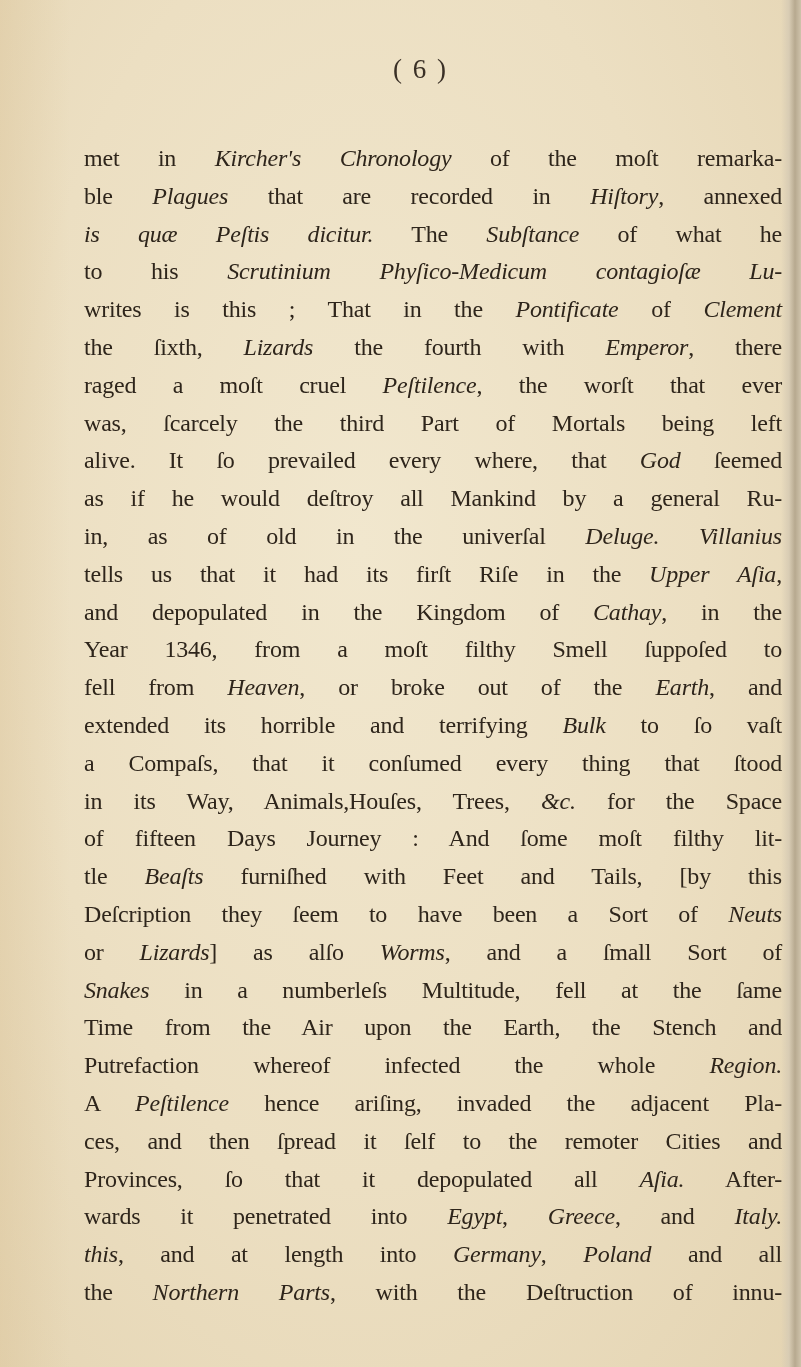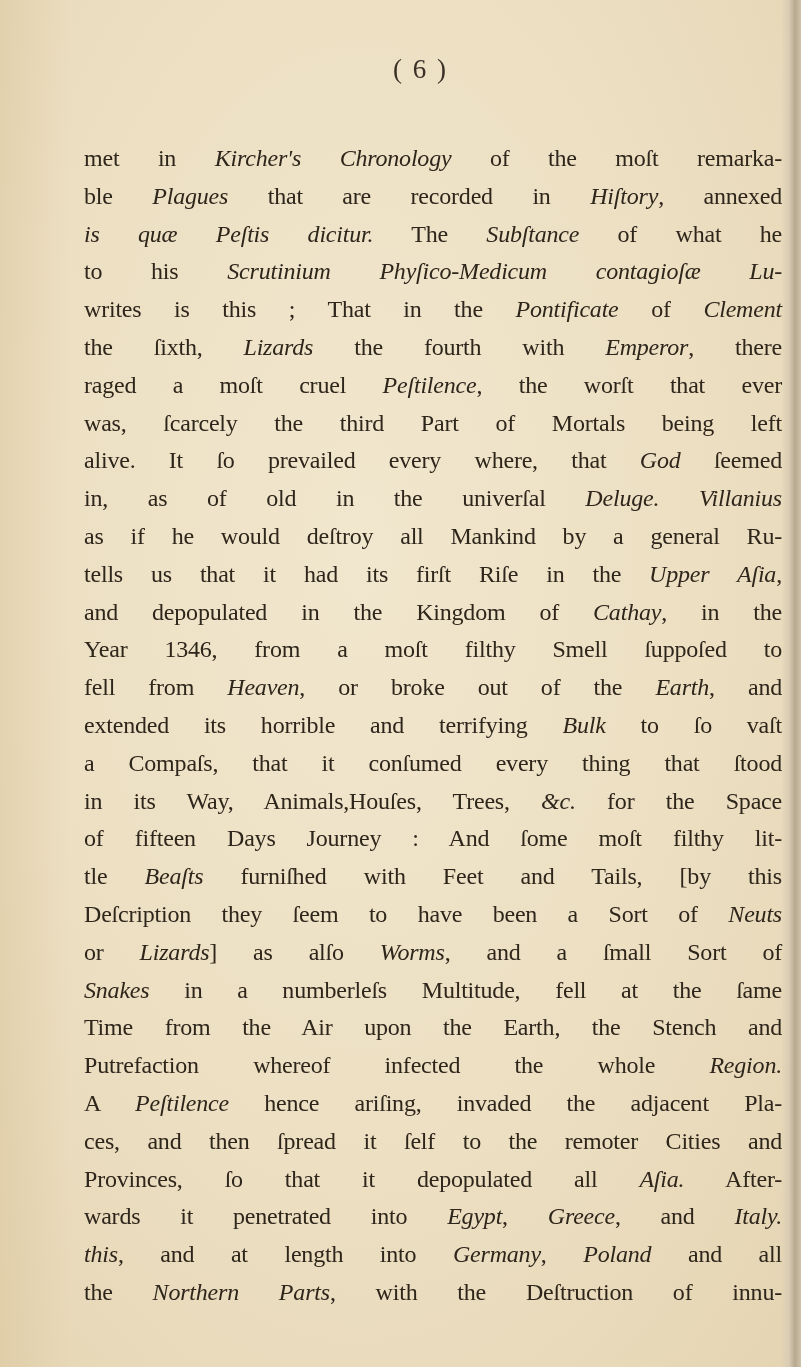--- a/index.html
+++ b/index.html
@@ -75,22 +75,22 @@
   <div class="body-text" id="body-text">
       <div class="line"><span>met in </span><span class="it">Kircher's Chronology</span><span> of the moſt remarka-</span></div>
       <div class="line"><span>ble </span><span class="it">Plagues</span><span> that are recorded in </span><span class="it">Hiſtory</span><span>, annexed</span></div>
       <div class="line"><span class="it">is quæ Peſtis dicitur.</span><span> The </span><span class="it">Subſtance</span><span> of what he</span></div>
       <div class="line"><span>to his </span><span class="it">Scrutinium Phyſico-Medicum contagioſæ Lu-</span></div>
       <div class="line"><span>writes is this ; That in the </span><span class="it">Pontificate</span><span> of </span><span class="it">Clement</span></div>
       <div class="line"><span>the ſixth, </span><span class="it">Lizards</span><span> the fourth with </span><span class="it">Emperor</span><span>, there</span></div>
       <div class="line"><span>raged a moſt cruel </span><span class="it">Peſtilence</span><span>, the worſt that ever</span></div>
       <div class="line"><span>was, ſcarcely the third Part of Mortals being left</span></div>
       <div class="line"><span>alive. It ſo prevailed every where, that </span><span class="it">God</span><span> ſeemed</span></div>
+      <div class="line"><span>as if he would deſtroy all Mankind by a general Ru-</span></div>
       <div class="line"><span>in, as of old in the univerſal </span><span class="it">Deluge. Villanius</span></div>
-      <div class="line"><span>as if he would deſtroy all Mankind by a general Ru-</span></div>
       <div class="line"><span>tells us that it had its firſt Riſe in the </span><span class="it">Upper Aſia</span><span>,</span></div>
       <div class="line"><span>and depopulated in the Kingdom of </span><span class="it">Cathay</span><span>, in the</span></div>
       <div class="line"><span>Year 1346, from a moſt filthy Smell ſuppoſed to</span></div>
       <div class="line"><span>fell from </span><span class="it">Heaven</span><span>, or broke out of the </span><span class="it">Earth</span><span>, and</span></div>
       <div class="line"><span>extended its horrible and terrifying </span><span class="it">Bulk</span><span> to ſo vaſt</span></div>
       <div class="line"><span>a Compaſs, that it conſumed every thing that ſtood</span></div>
       <div class="line"><span>in its Way, Animals,Houſes, Trees, </span><span class="it">&amp;c.</span><span> for the Space</span></div>
       <div class="line"><span>of fifteen Days Journey : And ſome moſt filthy lit-</span></div>
       <div class="line"><span>tle </span><span class="it">Beaſts</span><span> furniſhed with Feet and Tails, [by this</span></div>
       <div class="line"><span>Deſcription they ſeem to have been a Sort of </span><span class="it">Neuts</span></div>

